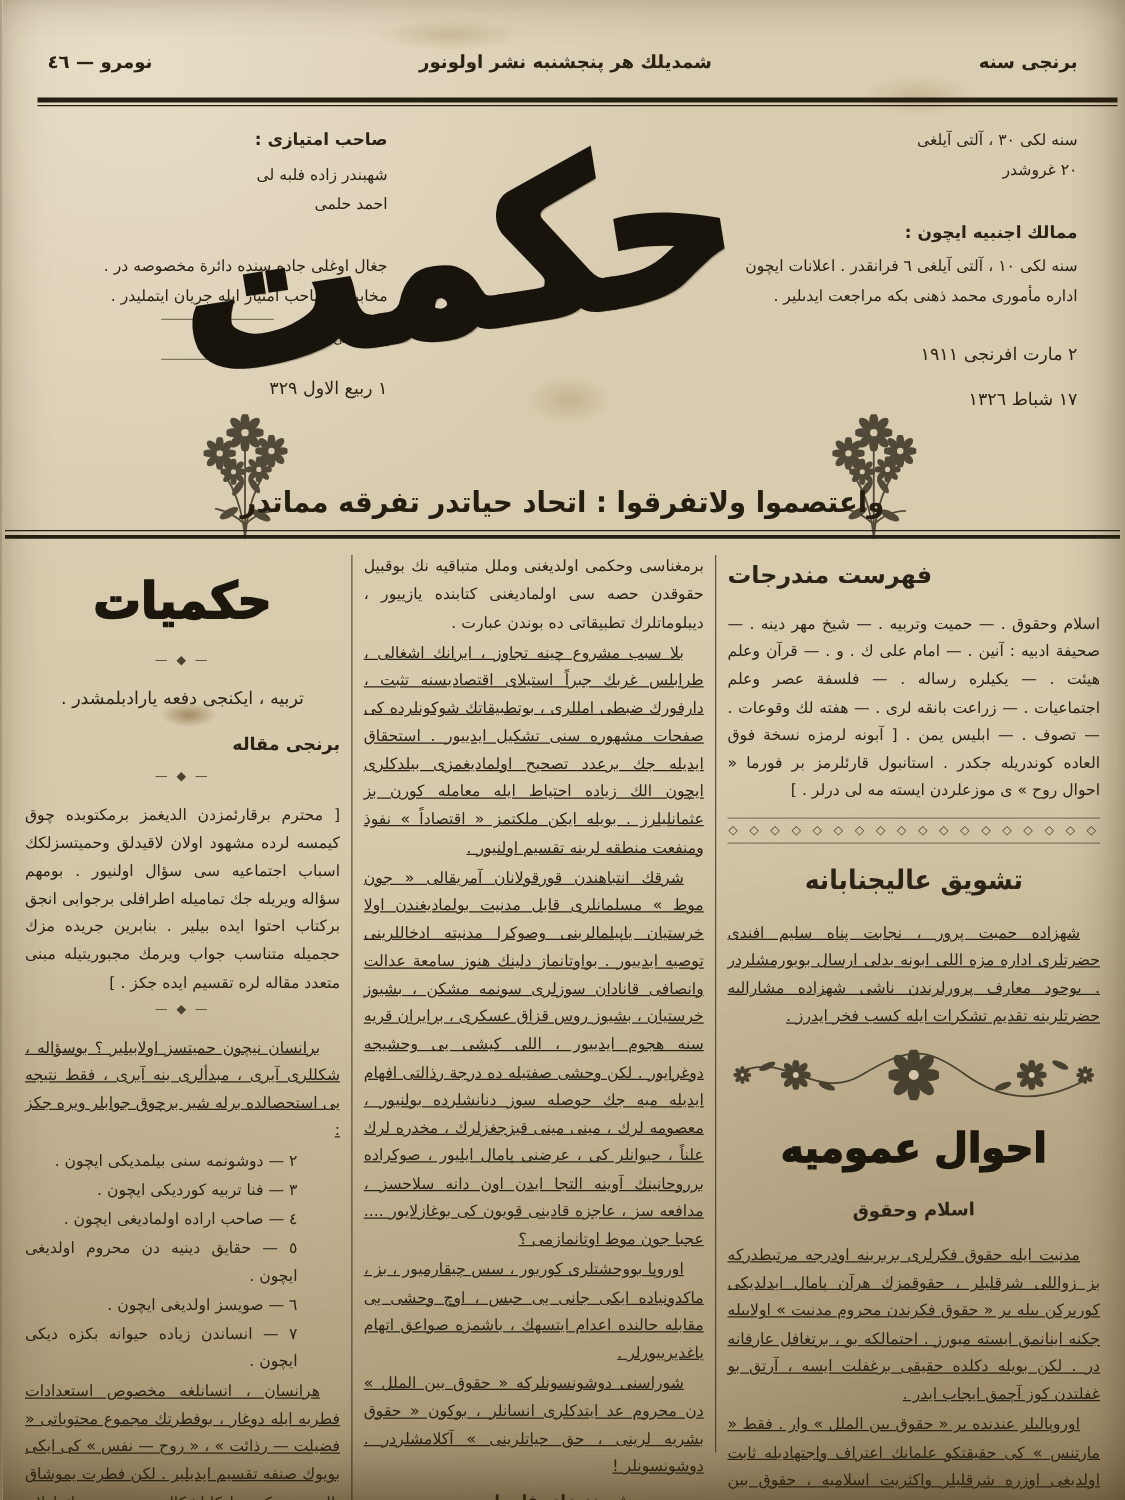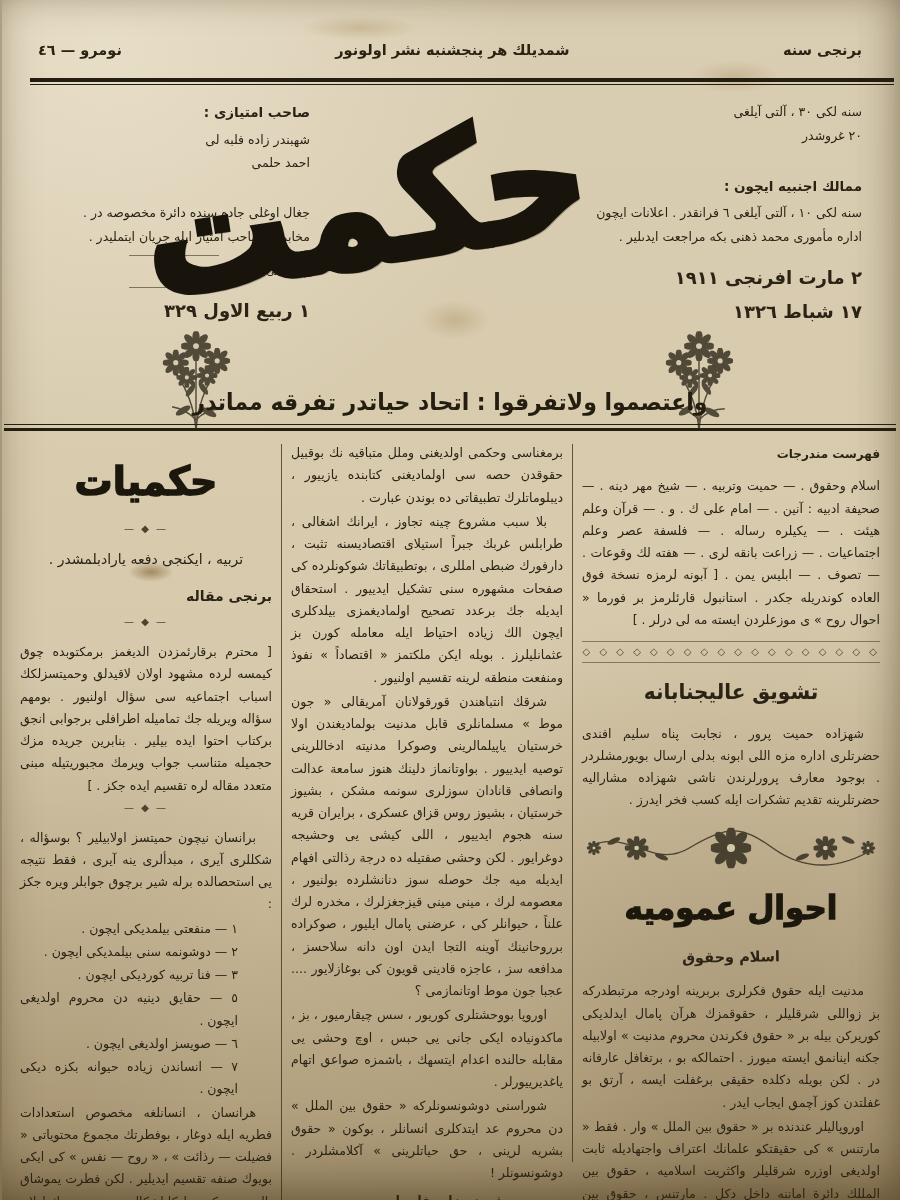--- a/index.html
+++ b/index.html
@@ -46,21 +46,21 @@
     border-top:4px solid #251f12; border-bottom:1px solid #251f12; height:7px; }
 
   
   .masthead { position:absolute; top:92px; right:38px; left:38px; height:295px;
     display:flex; justify-content:space-between; }
   .mast-side { width:285px; text-align:right; padding-top:8px; font-size:12.5px; line-height:1.9; }
   .mast-side .blk-title { font-size:13.5px; font-weight:bold; margin-bottom:2px; }
   .mast-side .gap { height:26px; }
   .mast-side .gap-sm { height:12px; }
   .mini-rule { width:90px; margin:6px auto; border-top:1px solid rgba(45,38,20,.55); }
-  .date-line { font-weight:bold; font-size:18px; letter-spacing:.5px; }
+  .date-line { font-weight:normal; font-size:14px; letter-spacing:.5px; margin-top:10px; }
   .price-line { font-size:10px; }
 
   .mast-center { width:280px; position:relative; text-align:center; }
   .mast-title {
     display:inline-block; margin-top:4px;
     font-size:148px; line-height:1.5; font-weight:bold; color:#19140b;
     -webkit-text-stroke:5px #19140b;
     transform:rotate(-9deg) scaleY(1.12);
     text-shadow:2px 3px 0 rgba(25,20,11,.25);
     user-select:none;
@@ -81,23 +81,23 @@
     display:flex; justify-content:space-between; }
   .vsep { width:1px; background:rgba(52,44,26,.75); margin:6px 8px 0 8px; }
   .vsep.short { margin-bottom:38px; }
 
   .col { font-size:12.5px; line-height:1.78; text-align:justify; }
   .col-right { width:298px; }
   .col-middle { width:272px; padding-top:4px; }
   .col-left { width:252px; }
 
   .col p { margin-bottom:2px; }
-  .indent { text-indent:16px; }
-
-  .toc-title { text-align:right; font-weight:bold; font-size:12px; margin:6px 0 10px; }
+  .indent { text-indent:16px;text-decoration:underline; }
+
+  .toc-title { text-align:left; font-weight:bold; font-size:19px; margin:6px 0 10px; }
   .diamond-row { text-align:center; font-size:10px; letter-spacing:3px; color:#4c4431;
     border-top:1px solid rgba(76,68,49,.6); border-bottom:1px solid rgba(76,68,49,.6);
     padding:1px 0; margin:10px 0 12px; white-space:nowrap; overflow:hidden; }
   .enc-title { text-align:center; font-weight:bold; font-size:20px; margin:4px 0 12px;
     transform:scaleY(1.08); }
   .floral-band { display:block; width:100%; height:52px; margin:10px 0 6px; opacity:.88; }
   .section-title { text-align:center; font-weight:bold; font-size:31px; margin:2px 0 10px;
     color:#1c170c; transform:scaleY(1.05); -webkit-text-stroke:1.2px #1c170c; }
   .article-title { text-align:center; font-weight:bold; font-size:14.5px; margin:0 0 10px;
     transform:rotate(-1deg); }
@@ -256,23 +256,23 @@
     <div class="col col-left">
       <div class="hikmet-title">حكميات</div>
       <div class="small-div">— ◆ —</div>
       <div class="epigraph">تربيه ، ايكنجى دفعه يارادبلمشدر .</div>
       <div class="article-label">برنجى مقاله</div>
       <div class="small-div">— ◆ —</div>
       <p>[ محترم برقارئمزدن الديغمز برمكتوبده چوق كيمسه لرده مشهود اولان لاقيدلق وحميتسزلكك اسباب اجتماعيه سى سؤال اولنيور . بومهم سؤاله ويريله جك تماميله اطرافلى برجوابى انجق بركتاب احتوا ايده بيلير . بنابرين جريده مزك حجميله متناسب جواب ويرمك مجبوريتيله مبنى متعدد مقاله لره تقسيم ايده جكز . ]</p>
       <div class="small-div">— ◆ —</div>
       <p class="indent">برانسان نيچون حميتسز اولابيلير ؟ بوسؤاله ، شكللرى آيرى ، مبدألرى ينه آيرى ، فقط نتيجه يى استحصالده برله شير برچوق جوابلر ويره جكز :</p>
       <div class="numbered">
-        <div>١ — منفعتى بيلمديكى ايچون .</div>
         <div>٢ — دوشونمه سنى بيلمديكى ايچون .</div>
         <div>٣ — فنا تربيه كورديكى ايچون .</div>
+        <div>٤ — صاحب اراده اولماديغى ايچون .</div>
         <div>٥ — حقايق دينيه دن محروم اولديغى ايچون .</div>
         <div>٦ — صويسز اولديغى ايچون .</div>
         <div>٧ — انساندن زياده حيوانه بكزه ديكى ايچون .</div>
       </div>
       <p class="indent">هرانسان ، انسانلغه مخصوص استعدادات فطريه ايله دوغار ، بوفطرتك مجموع محتوياتى « فضيلت — رذائت » ، « روح — نفس » كى ايكى بويوك صنفه تقسيم ايديلير . لكن فطرت يموشاق بالمومينه بكزر . اوكا اشكال معينه ويره جك اولان عوامل صانعه نك مجموعى ده « محيط ، تربيه » كلمه لرنده موجوددر .</p>
 
     </div>
   </div>
 </div>
 

